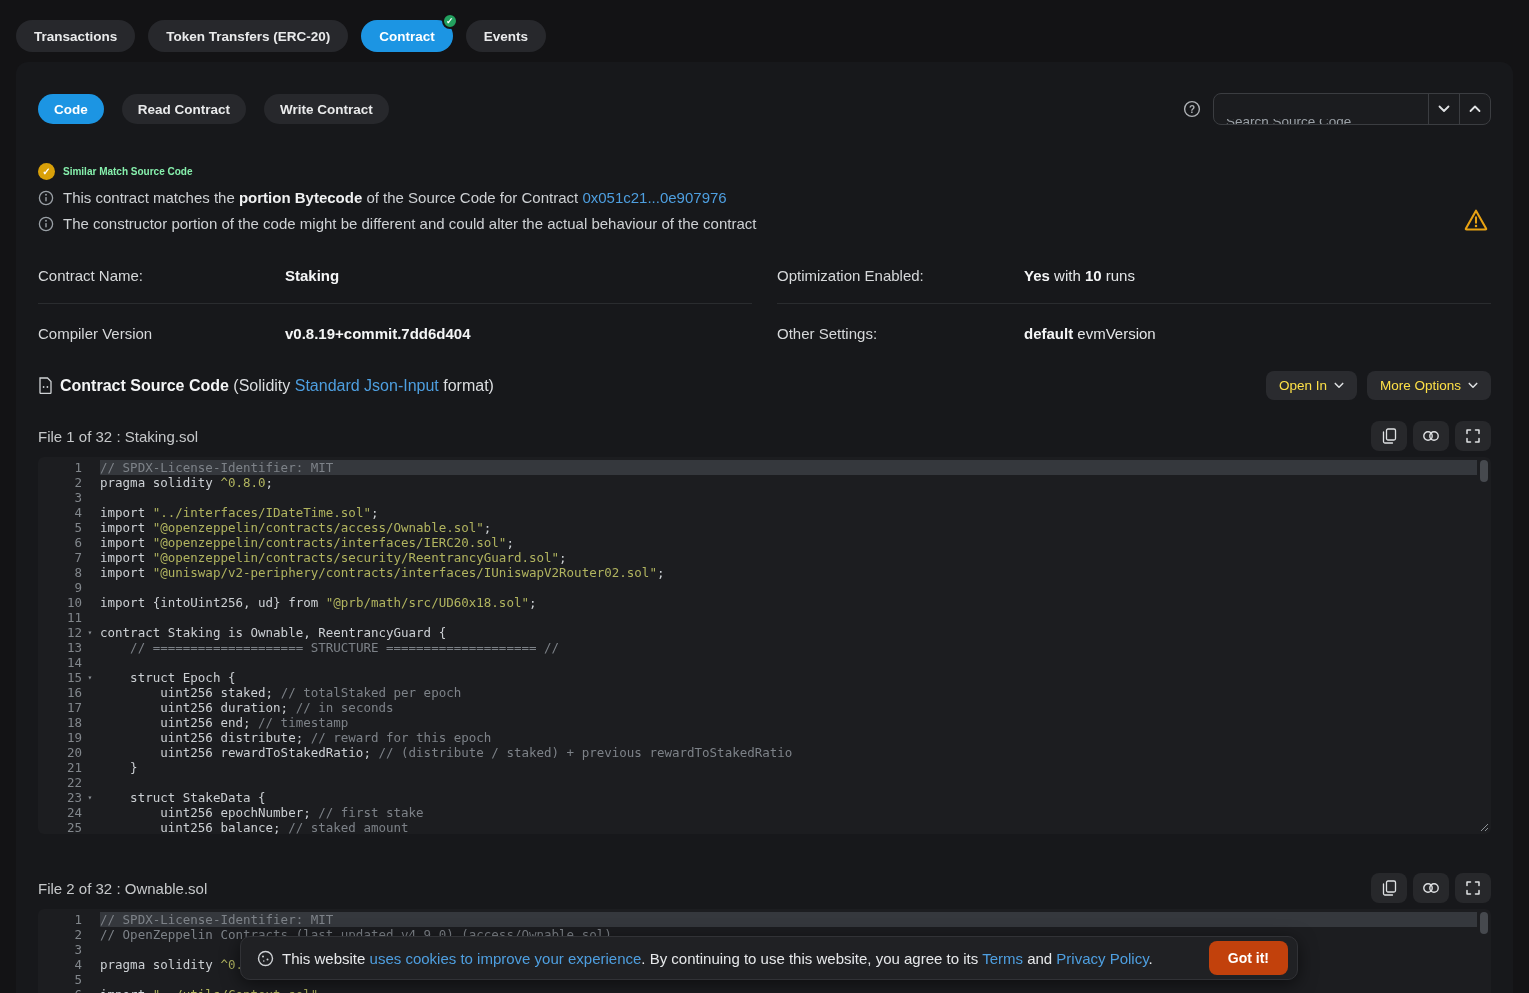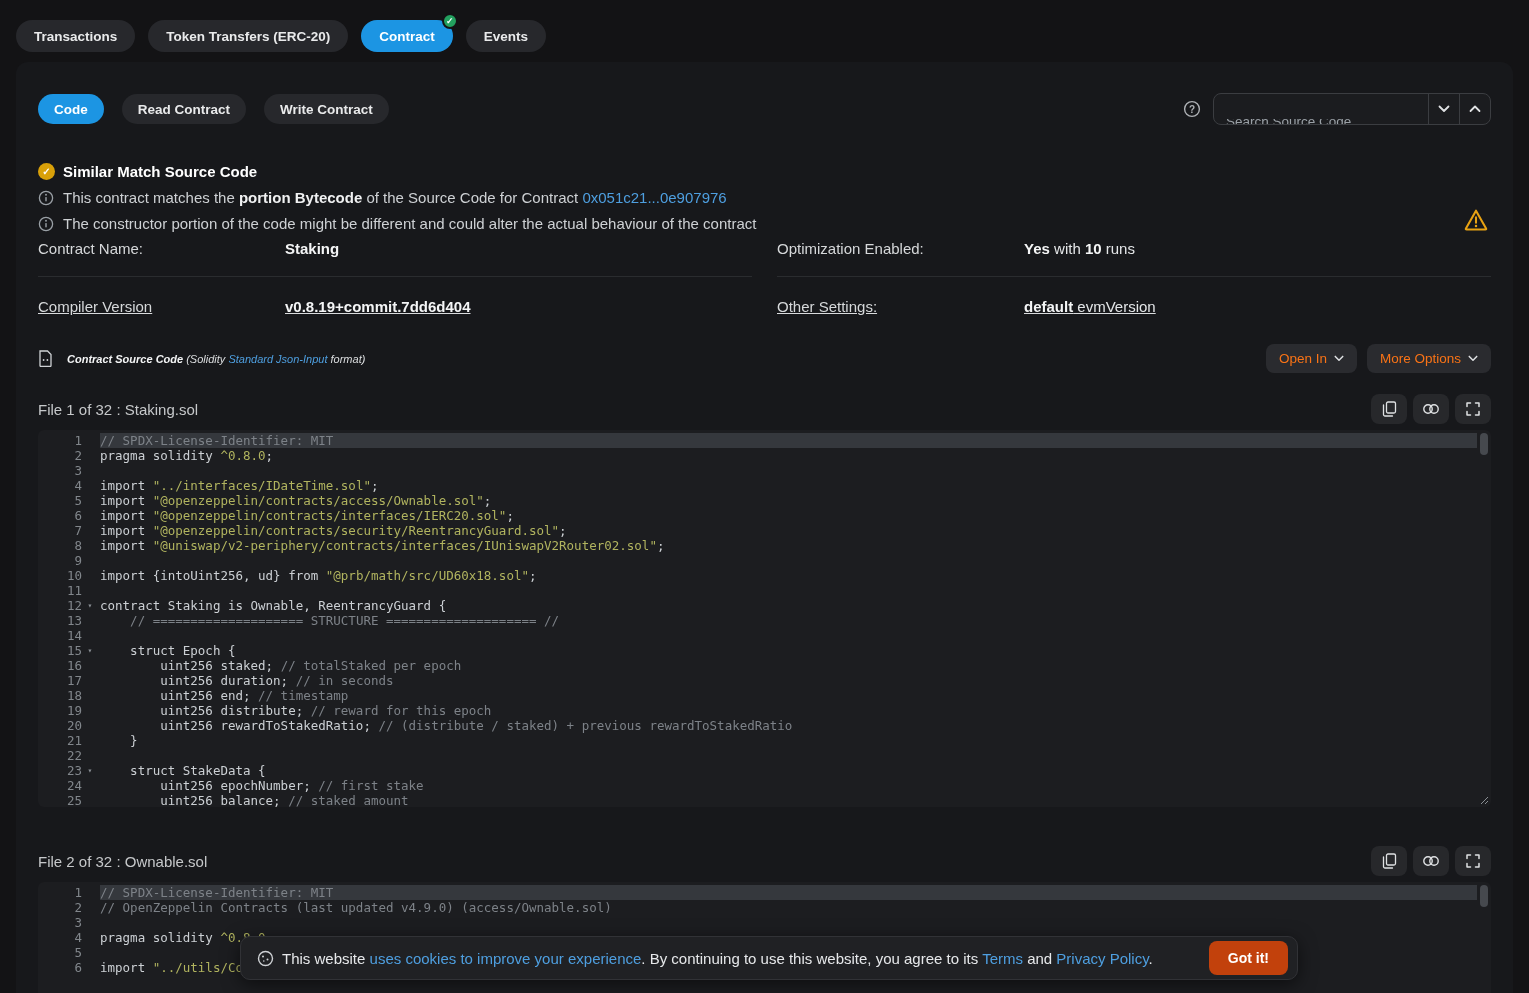--- a/index.html
+++ b/index.html
@@ -30,41 +30,41 @@
   .search-group input { flex:1; background:transparent; border:none; outline:none; color:#cfd2d5;
                         font-size:13.5px; padding:0 12px; font-family:"Liberation Sans",sans-serif;margin-top:25px; }
   .search-group input::placeholder { color:#9aa0a6; }
   .sg-btn { width:31px; display:flex; align-items:center; justify-content:center; border-left:1px solid #3b3d41;
             background:transparent; cursor:pointer; }
 
   
   .match-head { display:flex; align-items:center; gap:8px; margin-top:38px; }
   .yellow-check { width:17px; height:17px; border-radius:50%; background:#d9a009; color:#fff;
                   font-size:10px; font-weight:700; display:flex; align-items:center; justify-content:center; }
-  .match-title { font-size:15px; font-weight:700; color:#ffffff; }
+  .match-title { font-size:10px; font-weight:700; color:#86efac; }
   .info-row { display:flex; align-items:center; gap:9px; margin-top:9px; font-size:15px; color:#ced1d4; position:relative; }
   .info-row .b { font-weight:700; color:#f0f1f2; }
   a.lnk { color:#4e9fe0; text-decoration:none; cursor:pointer; }
   .warn-wrap { position:absolute; right:2px; top:-8px; }
 
   
-  .meta-grid { display:grid; grid-template-columns:1fr 1fr; column-gap:25px; }
+  .meta-grid { display:grid; grid-template-columns:1fr 1fr; column-gap:25px; margin-top:27px; }
   .meta-row { display:flex; font-size:15px; padding:8px 0 19px 0; border-bottom:1px solid #2a2c2f; }
-  .meta-row.r2 { padding-top:21px; padding-bottom:23px; border-bottom:none;text-decoration:underline; }
+  .meta-row.r2 { padding-top:21px; padding-bottom:23px; border-bottom:none; }
   .meta-label { width:247px; color:#d6d8da; }
   .meta-value { color:#f4f5f6; font-weight:700; }
   .meta-value .n { font-weight:400; color:#e4e6e8; }
 
   
   .source-head { display:flex; align-items:center; margin-top:6px; }
-  .source-title { display:flex; align-items:center; gap:14px; font-size:11px; color:#dcdee0;font-style:italic; }
+  .source-title { display:flex; align-items:center; gap:7px; font-size:16px; color:#dcdee0; }
   .source-title .b { font-weight:700; color:#f4f5f6; }
   .head-buttons { margin-left:auto; display:flex; gap:10px; }
   .drop-btn { height:29px; padding:0 13px; background:#2a2b2f; border-radius:8px; display:flex; align-items:center;
-              gap:7px; font-size:13.5px; color:#f97316; cursor:pointer; }
+              gap:7px; font-size:13.5px; color:#fde047; cursor:pointer; }
 
   
   .file-row { display:flex; align-items:center; margin-top:21px; margin-bottom:6px; }
   .file-row.second { margin-top:39px; }
   .file-label { font-size:15px; color:#c6c8ca; }
   .icon-btns { margin-left:auto; display:flex; gap:6px; }
   .icon-btn { width:36px; height:30px; background:#27282b; border-radius:8px; display:flex;
               align-items:center; justify-content:center; cursor:pointer; }
 
   

